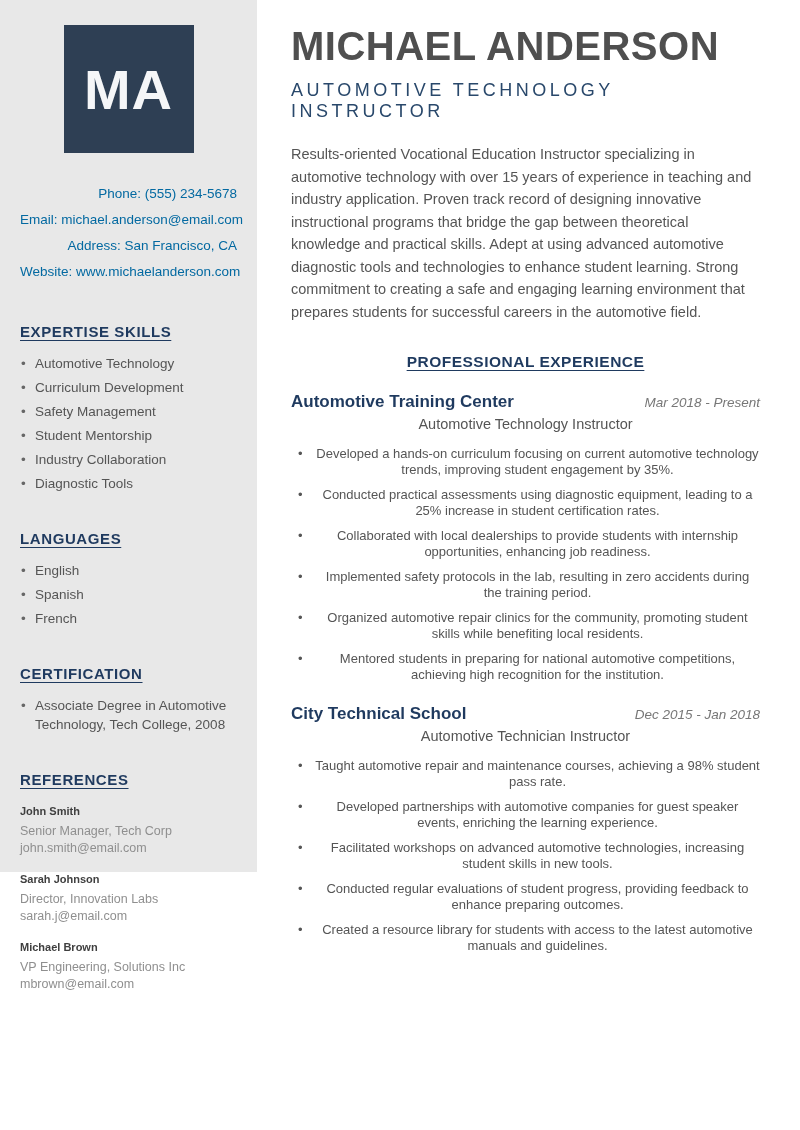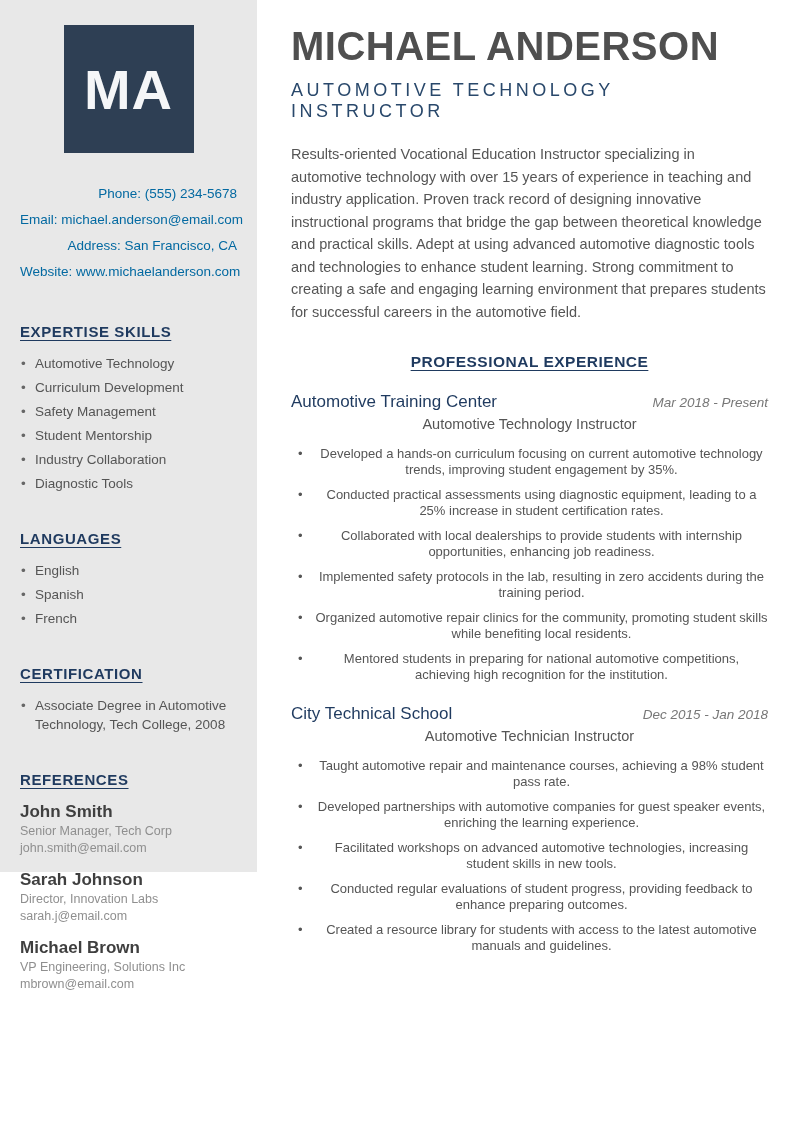--- a/index.html
+++ b/index.html
@@ -61,36 +61,36 @@
     margin-bottom: 5px;
   }
   .side-list li::before {
     content: "\2022";
     position: absolute;
     left: 1px;
     color: #666666;
   }
   .ref-person { margin-bottom: 13px; }
   .ref-name {
-    font-size: 17px;
+    font-size: 11px;
     font-weight: bold;
     color: #3f3f3f;
     line-height: 19px;
     margin-bottom: 2px;
   }
   .ref-role, .ref-email {
     font-size: 12.5px;
     color: #8f8f8f;
     line-height: 17px;
   }
 
   
   .main {
     flex: 1;
-    padding: 24px 32px 0 34px;
+    padding: 24px 40px 0 34px;
   }
   .person-name {
     font-size: 40px;
     font-weight: bold;
     color: #4f4f4f;
     letter-spacing: 0.5px;
     line-height: 1.1;
   }
   .person-title {
     font-size: 18px;
@@ -115,21 +115,21 @@
   }
   .experience-section { margin-top: 30px; text-align: center; }
   .job { margin-top: 21px; }
   .job-header {
     display: flex;
     align-items: baseline;
     justify-content: space-between;
   }
   .job-company {
     font-size: 17px;
-    font-weight: normal;
+    font-weight: bold;
     color: #1f3a5f;
   }
   .job-dates {
     font-size: 13.5px;
     font-style: italic;
     color: #777777;
   }
   .job-role {
     margin-top: 4px;
     font-size: 14.5px;

